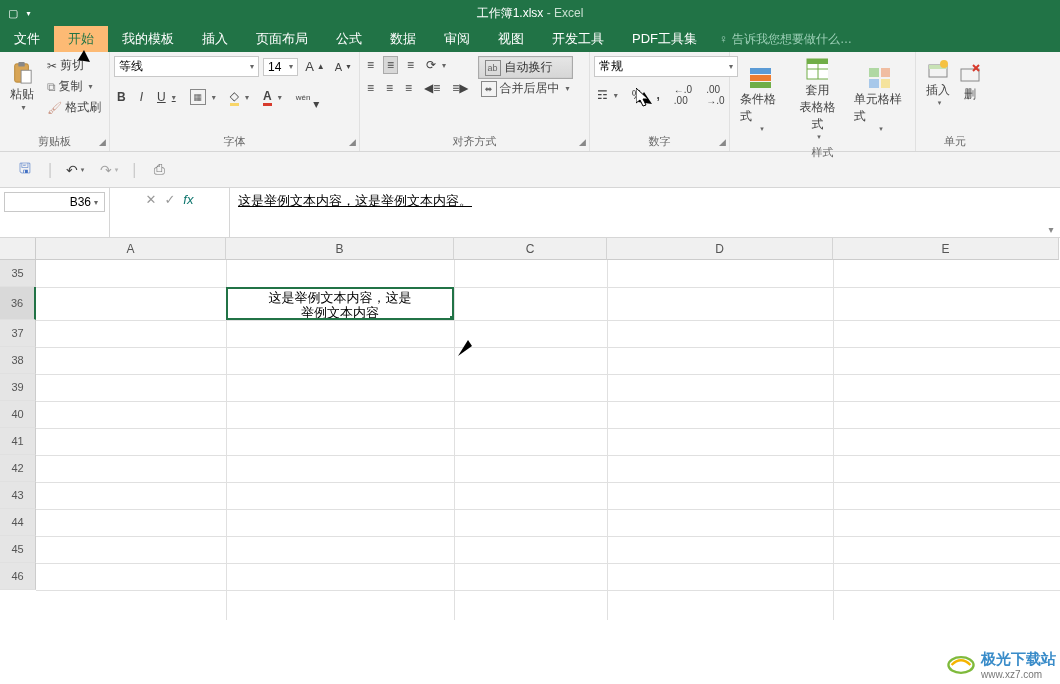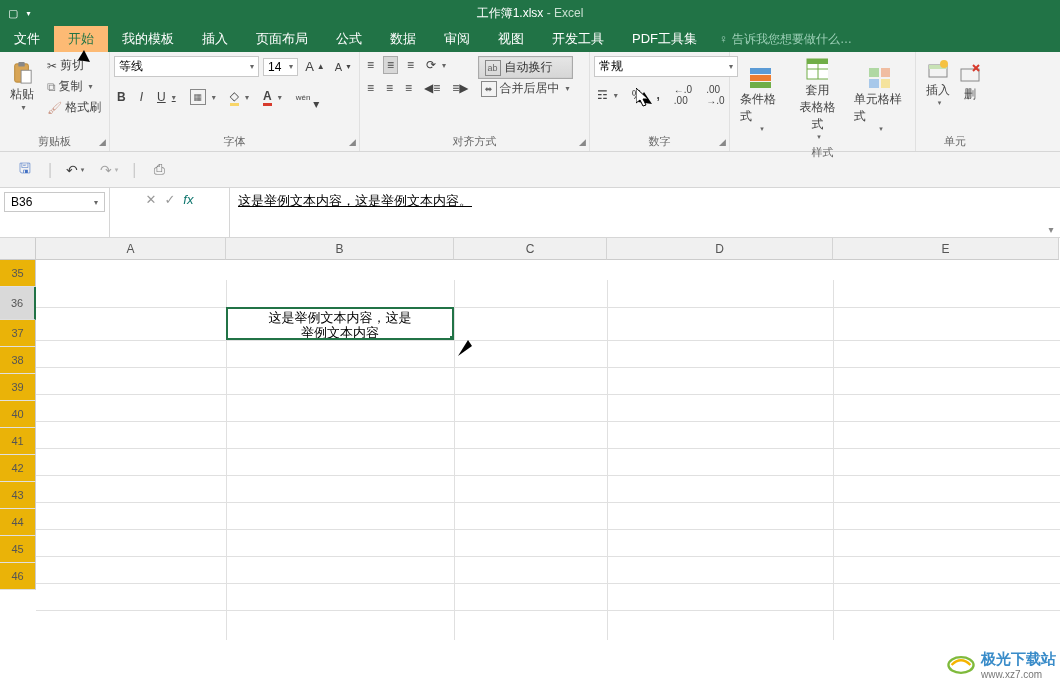--- a/index.html
+++ b/index.html
@@ -29,33 +29,33 @@
 .caret { font-size: 8px; color: #666; margin-left: 3px; }
 
 .wraptext-btn { border: 1px solid #a9a9a9; background: linear-gradient(#e6e6e6,#d6d6d6); padding: 2px 6px; font-size: 12px; display:flex; align-items:center; gap:4px; box-shadow: inset 0 0 1px #999; color:#333;}
 .iconbox { width:16px; height:16px; display:inline-flex; align-items:center; justify-content:center; border:1px solid #888; font-size:9px; color:#666;}
 
 .qa-bar { height: 36px; background: #f3f3f3; border-bottom: 1px solid #d6d6d6; display: flex; align-items: center; gap: 12px; padding-left: 14px; }
 .qa-bar .qa { width: 22px; height: 22px; display:flex; align-items:center; justify-content:center; color:#444; font-size:14px; cursor:pointer;}
 
 .formula-bar { height: 50px; border-bottom: 1px solid #d6d6d6; display: flex; }
 .namebox-wrap { width: 110px; border-right: 1px solid #d6d6d6; display:flex; flex-direction:column; justify-content:flex-start;}
-.namebox { border: 1px solid #c8c8c8; margin:4px; background:#fff; font-size:12px; padding:2px 6px; display:flex; justify-content:space-between; align-items:center; height:20px;}
+.namebox { border: 1px solid #c8c8c8; margin:4px; background:#fff; font-size:12px; padding:2px 6px; display:flex; justify-content:flex-end; align-items:center; height:20px;}
 .fx-controls { width: 120px; display:flex; align-items:flex-start; padding-top:4px; gap:8px; border-right: 1px solid #d6d6d6; justify-content:center;}
 .fx-controls span { font-size: 13px; color: #0f766e; cursor:pointer; }
 .formula-text { flex:1; padding: 4px 8px; font-size: 13px; display:flex; align-items:flex-start;text-decoration:underline; }
 .formula-expand { width: 18px; display:flex; align-items:flex-end; justify-content:center; color:#888; font-size:10px; padding-bottom:2px;}
 
 .sheet { position: relative; flex:1;}
 .corner { width: 36px; height: 22px; background: #f0f0f0; border-right:1px solid #ccc; border-bottom:1px solid #ccc;}
 .col-headers { display:flex; }
 .col-h { height: 22px; background: #f0f0f0; border-right:1px solid #d4d4d4; border-bottom:1px solid #ccc; text-align:center; font-size:12px; color:#555; display:flex;align-items:center;justify-content:center;}
 .col-h.A { width:190px; } .col-h.B { width:228px; } .col-h.C { width:153px; } .col-h.D { width:226px; } .col-h.E { width:226px; }
 .row-headers { width: 36px; }
-.row-h { width:36px; height:27px; background:#eab308; border-right:1px solid #ccc; border-bottom:1px solid #e0e0e0; font-size:11px; color:#555; display:flex; align-items:center; justify-content:center; }
+.row-h { width:36px; height:27px; background:#e5e5e5; border-right:1px solid #ccc; border-bottom:1px solid #e0e0e0; font-size:11px; color:#555; display:flex; align-items:center; justify-content:center; }
 .row-h.sel { background:#d9d9d9; border-right:2px solid #217346; }
 
 .cells { position: relative; }
 .gridline-v { position:absolute; top:0; bottom:0; width:1px; background:#e0e0e0; }
 .gridline-h { position:absolute; left:0; right:0; height:1px; background:#e0e0e0; }
 
 .active-cell { position:absolute; left:190px; top:27px; width:228px; height:33px; border:2px solid #217346; background:#fff; font-size:13px; text-align:center; padding:1px 3px; overflow:hidden; line-height:15px;}
 .fill-handle { position:absolute; right:-4px; bottom:-4px; width:6px; height:6px; background:#217346;}
 
 .arrow { position: absolute; pointer-events: none; }
@@ -335,21 +335,21 @@
       <div class="row-h">38</div>
       <div class="row-h">39</div>
       <div class="row-h">40</div>
       <div class="row-h">41</div>
       <div class="row-h">42</div>
       <div class="row-h">43</div>
       <div class="row-h">44</div>
       <div class="row-h">45</div>
       <div class="row-h">46</div>
     </div>
-    <div class="cells" style="width:1024px;height:360px;margin-top:20px;">
+    <div class="cells" style="width:1024px;height:360px;">
       <div class="gridline-v" style="left:190px;"></div>
       <div class="gridline-v" style="left:418px;"></div>
       <div class="gridline-v" style="left:571px;"></div>
       <div class="gridline-v" style="left:797px;"></div>
       <div class="gridline-h" style="top:27px;"></div>
       <div class="gridline-h" style="top:60px;"></div>
       <div class="gridline-h" style="top:87px;"></div>
       <div class="gridline-h" style="top:114px;"></div>
       <div class="gridline-h" style="top:141px;"></div>
       <div class="gridline-h" style="top:168px;"></div>

